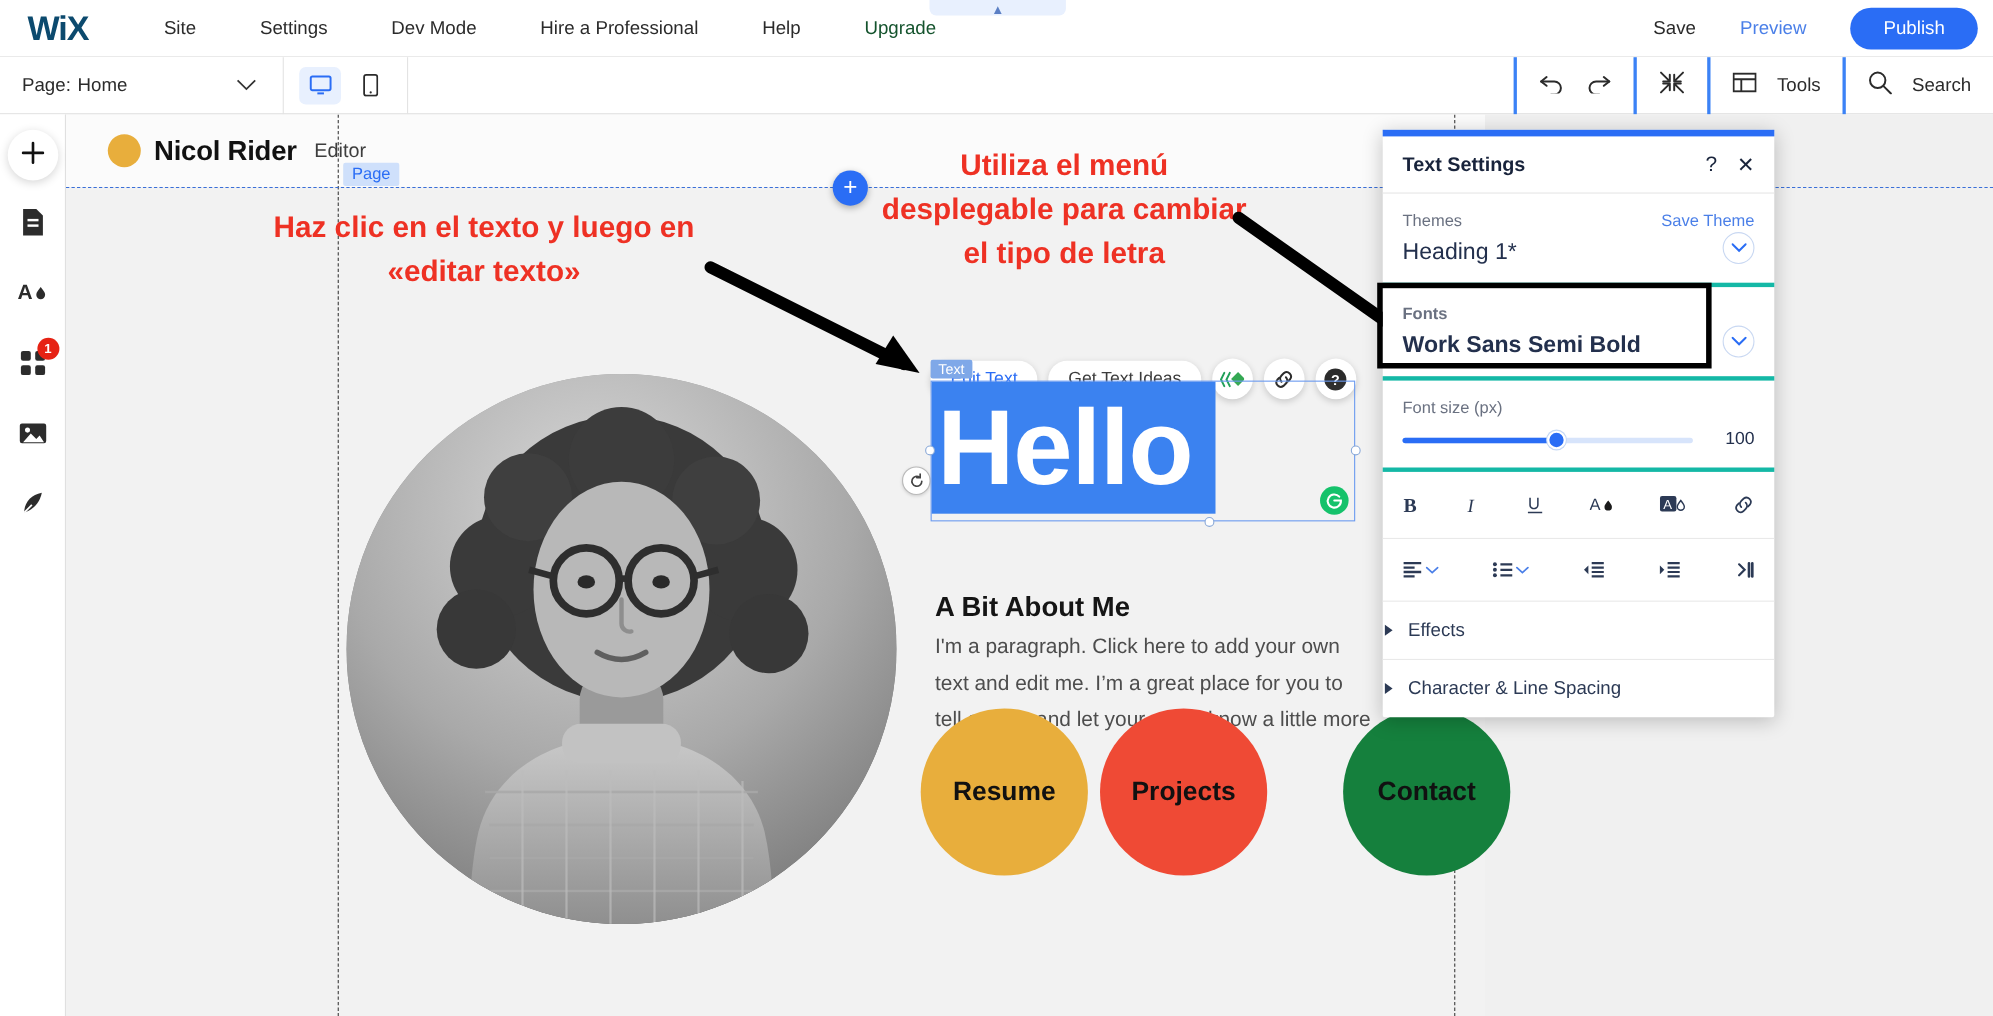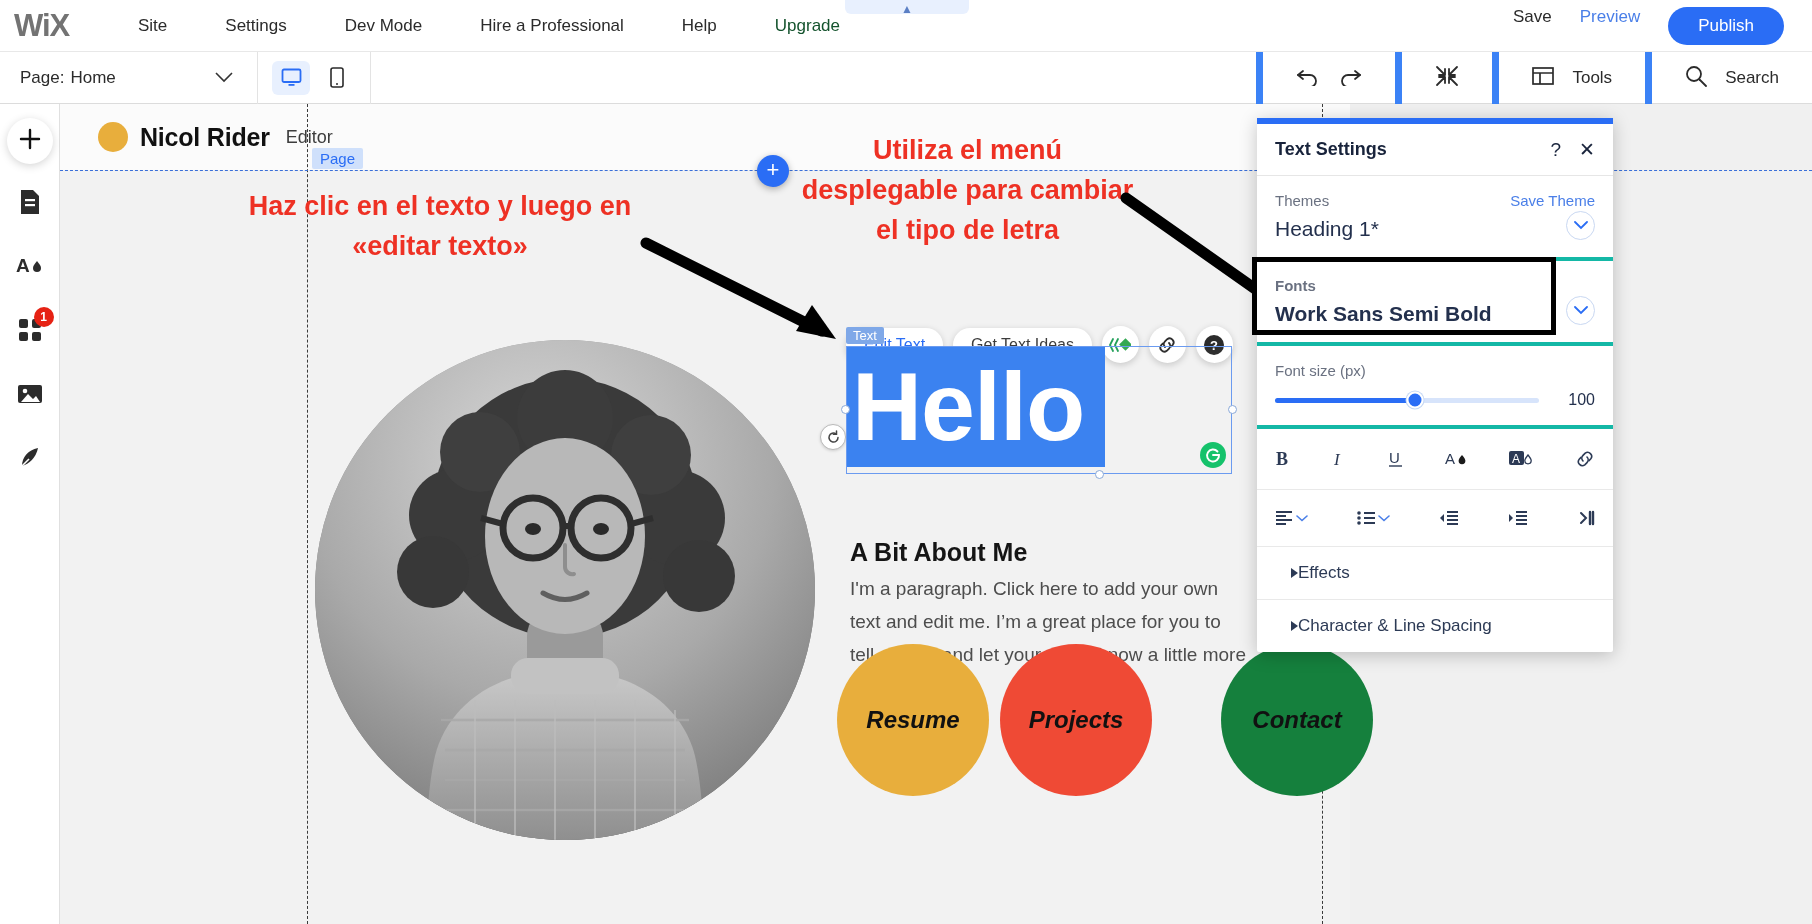--- a/index.html
+++ b/index.html
@@ -11,27 +11,27 @@
   }
   #app { position: relative; width: 1812px; height: 924px; }
 
   
   .topbar {
     position: absolute; top: 0; left: 0; width: 1812px; height: 52px;
     background: #fff; display: flex; align-items: center;
     border-bottom: 1px solid #e8e8e8;
   }
   .wix-logo {
-    margin-left: 14px; width: 64px; font-size: 31px; font-weight: 700;
-    letter-spacing: -1px; color: #737373; line-height: 1; font-style: normal;
+    margin-left: 25px; width: 64px; font-size: 31px; font-weight: 700;
+    letter-spacing: -1px; color: #0c4a6e; line-height: 1; font-style: normal;
   }
   .topmenu { display: flex; align-items: center; margin-left: 40px; gap: 38px; }
   .topmenu-item { font-size: 17px; color: #2b2b2b; cursor: pointer; white-space: nowrap; margin-left: 20px; }
   .topmenu-item.upgrade { color: #14532d; }
-  .topright { margin-left: auto; display: flex; align-items: flex-start; gap: 28px; padding-right: 28px; }
+  .topright { margin-left: auto; display: flex; align-items: center; gap: 40px; padding-right: 14px; }
   .tr-link { font-size: 17px; color: #2b2b2b; cursor: pointer; }
   .tr-link.preview { color: #4a7fe8; }
   .publish-btn {
     background: #2a6df5; color: #fff; border-radius: 22px;
     padding: 9px 30px; font-size: 17px; cursor: pointer;
   }
   .tab-nub {
     position: absolute; top: -8px; left: 845px; width: 124px; height: 22px;
     background: #e8f0fe; border-radius: 6px;
     display: flex; align-items: flex-end; justify-content: center;
@@ -50,22 +50,22 @@
   }
   .page-select .lbl { font-size: 17px; color: #2b2b2b; }
   .page-select .val { font-size: 17px; color: #2b2b2b; }
   .page-select .chev { margin-left: auto; margin-right: 24px; color: #3a3a3a; font-size: 14px; }
   .viewmodes { display: flex; align-items: center; height: 52px; padding: 0 14px; gap: 8px;
     border-right: 1px solid #e3e3e3; }
   .vm-btn { width: 38px; height: 34px; display:flex; align-items:center; justify-content:center;
     border-radius: 6px; cursor: pointer; }
   .vm-btn.active { background: #e8f0fe; }
   .toolrow-right { margin-left: auto; display: flex; align-items: center; height: 52px; }
-  .tr-group { display: flex; align-items: center; height: 52px; padding: 0 33px; gap: 18px;
-    border-left: 7px solid #3b82f6; cursor: pointer; }
+  .tr-group { display: flex; align-items: center; height: 52px; padding: 0 20px; gap: 18px;
+    border-left: 3px solid #3b82f6; cursor: pointer; }
   .tr-group .txt { font-size: 17px; color: #2b2b2b; }
 
   
   .leftrail {
     position: absolute; top: 104px; left: 0; width: 60px; height: 820px;
     background: #fff; border-right: 1px solid #e0e0e0;
     display: flex; flex-direction: column; align-items: center; padding-top: 14px;
   }
   .rail-item { position: relative; width: 48px; height: 48px; margin-bottom: 16px;
     display: flex; align-items: center; justify-content: center; cursor: pointer; }
@@ -170,21 +170,21 @@
   }
 
   
   .about-title { position: absolute; left: 790px; top: 434px; font-size: 25px; font-weight: 700; color: #151515; }
   .about-body { position: absolute; left: 790px; top: 468px; width: 400px;
     font-size: 19px; line-height: 33px; color: #4d4d4d; }
 
   .circle-btn {
     position: absolute; width: 152px; height: 152px; border-radius: 50%;
     display: flex; align-items: center; justify-content: center;
-    font-size: 24px; font-weight: 700; color: #111; cursor: pointer; font-style: italic;
+    font-size: 24px; font-weight: 700; color: #111; cursor: pointer;
   }
 
   
   .panel {
     position: absolute; left: 1257px; top: 118px; width: 356px; background: #fff;
     box-shadow: 0 3px 18px rgba(0,0,0,.22); border-radius: 2px;
   }
   .panel-top { height: 6px; background: #2a6df5; }
   .panel-head {
     height: 52px; display: flex; align-items: center; padding: 0 18px;
@@ -213,21 +213,21 @@
   .slider-fill { position: absolute; left: 0; top: 0; height: 5px; width: 53%; background: #2a6df5; border-radius: 3px; }
   .slider-knob {
     position: absolute; left: 53%; top: 50%; transform: translate(-50%,-50%);
     width: 17px; height: 17px; border-radius: 50%; background: #2a6df5;
     border: 2px solid #fff; box-shadow: 0 0 0 1px #c5d8f5; cursor: pointer;
   }
   .slider-val { font-size: 16px; color: #23304d; min-width: 42px; text-align: right; }
   .icon-row { display: flex; align-items: center; justify-content: space-between;
     padding: 20px 18px; border-bottom: 1px solid #e9e9e9; }
   .ir-btn { display: flex; align-items: center; gap: 3px; cursor: pointer; color: #2c3a55; }
-  .accordion { display: flex; align-items: center; padding: 16px 34px;
+  .accordion { display: flex; align-items: center; gap: 14px; padding: 16px 2px;
     border-bottom: 1px solid #e9e9e9; cursor: pointer; }
   .acc-tri { width: 0; height: 0; border-left: 7px solid #2c3a55;
     border-top: 5px solid transparent; border-bottom: 5px solid transparent; }
   .acc-label { font-size: 17px; color: #2c3a55; }
 
   
   .annot {
     position: absolute; color: #ee3124; font-weight: 700; font-size: 27px;
     line-height: 40px; text-align: center; font-family: "Liberation Sans", sans-serif;
   }

